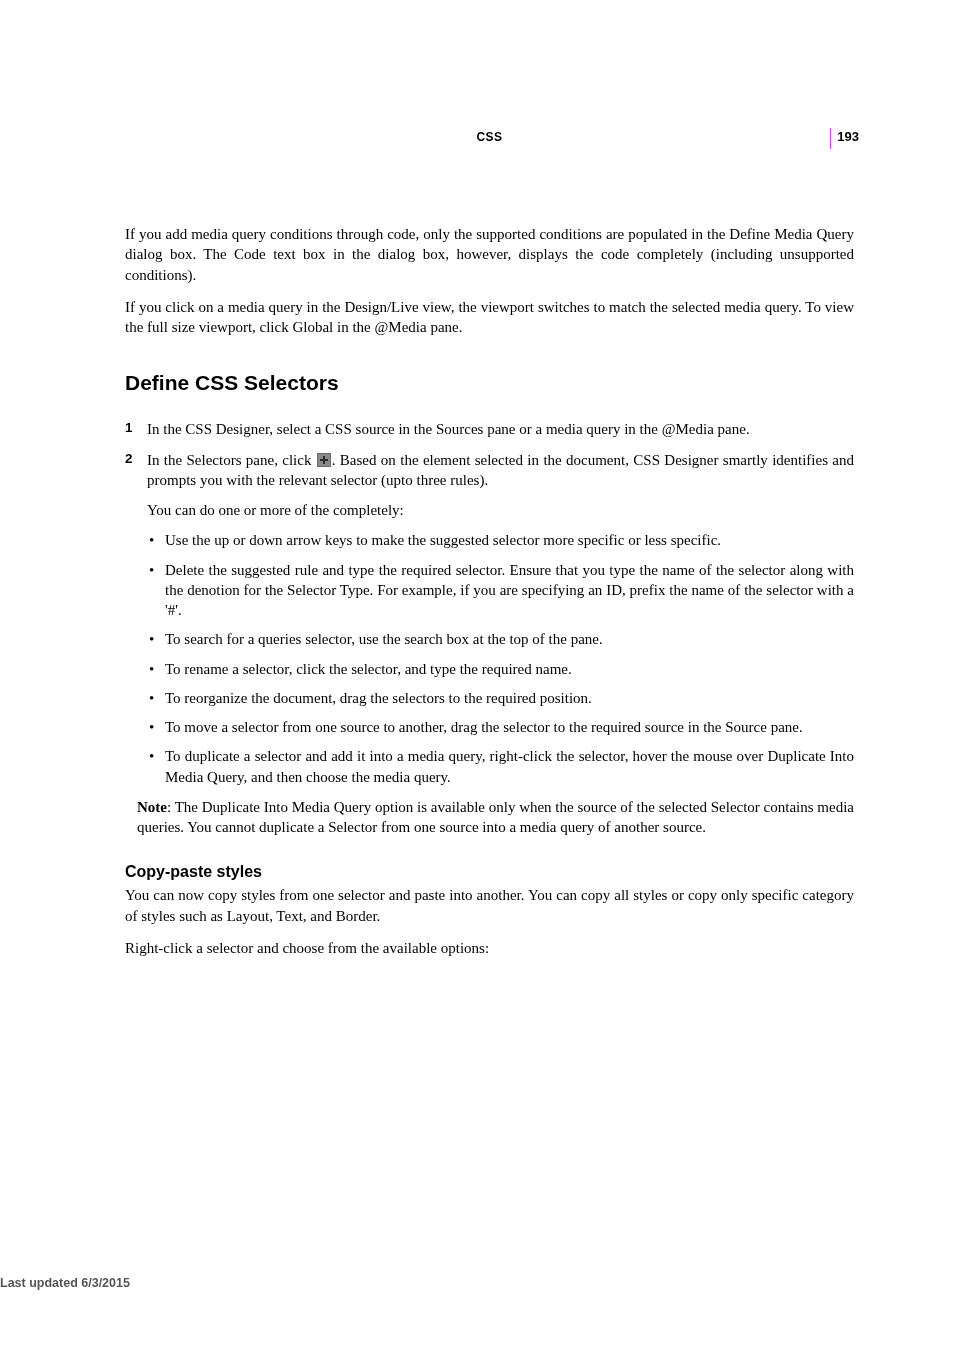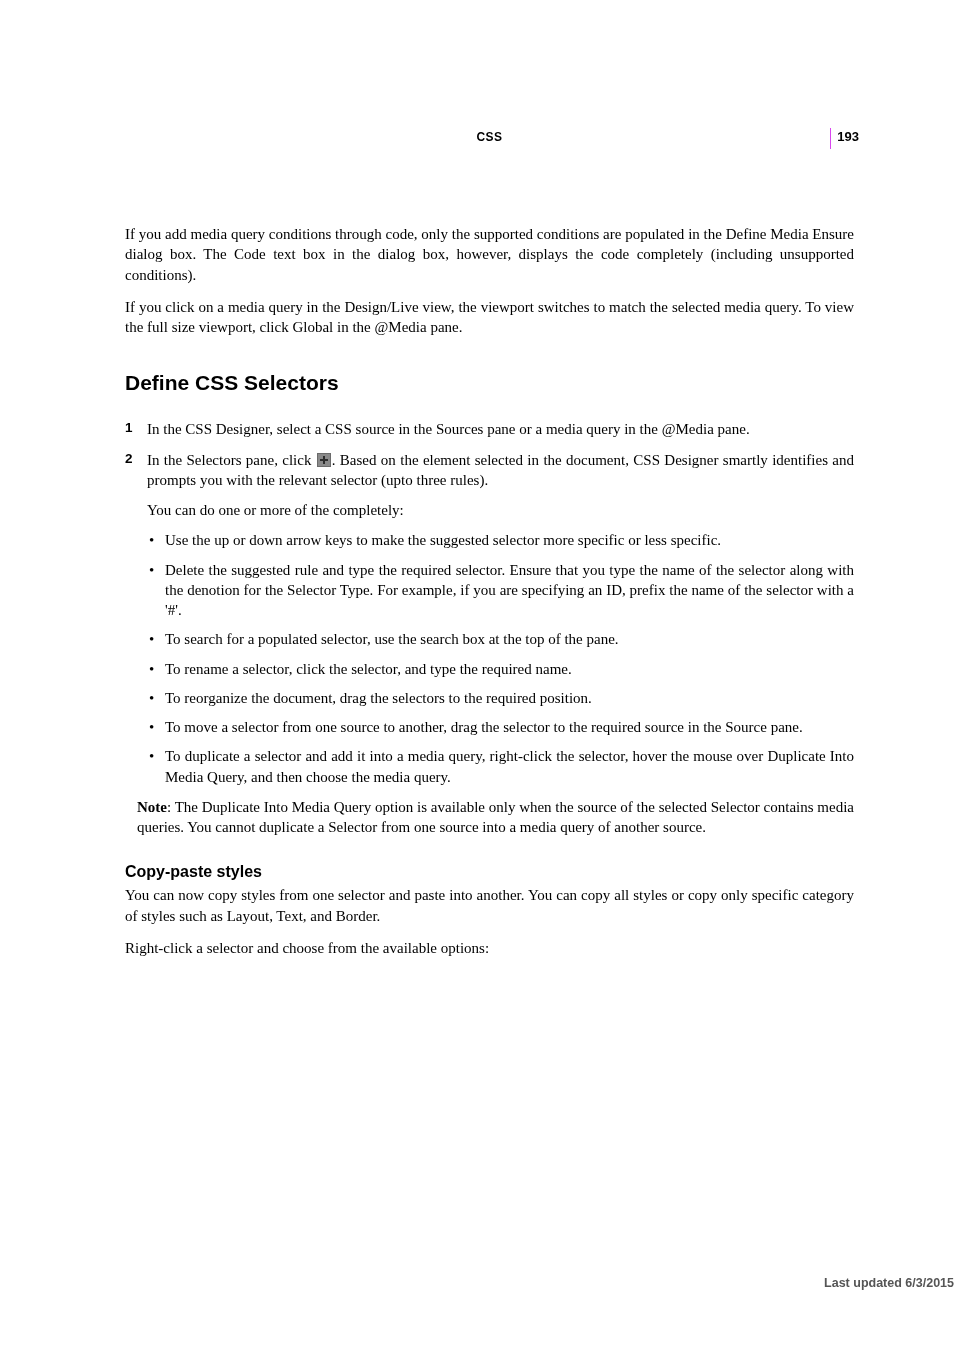--- a/index.html
+++ b/index.html
@@ -107,38 +107,38 @@
     font-family: "Myriad Pro", Arial, Helvetica, sans-serif;
     font-weight: 700;
     font-size: 16px;
     margin: 26px 0 4px 0;
   }
   .footer {
     position: absolute;
     bottom: 60px;
     left: 0;
     width: 100%;
-    text-align: right;
+    text-align: left;
     font-family: "Myriad Pro", Arial, Helvetica, sans-serif;
     font-weight: 700;
     font-size: 12.5px;
     color: #555;
   }
   .bold { font-weight: 700; }
 </style>
 </head>
 <body>
 
 <div class="page">
 
   <div class="page-number-box">193</div>
 
   <div class="section-label">CSS</div>
 
-  <p class="para">If you add media query conditions through code, only the supported conditions are populated in the Define Media Ensure dialog box. The Code text box in the dialog box, however, displays the code completely (including unsupported conditions).</p>
+  <p class="para">If you add media query conditions through code, only the supported conditions are populated in the Define Media Query dialog box. The Code text box in the dialog box, however, displays the code completely (including unsupported conditions).</p>
   <p class="para">If you click on a media query in the Design/Live view, the viewport switches to match the selected media query. To view the full size viewport, click Global in the @Media pane.</p>
 
   <h2 class="h2">Define CSS Selectors</h2>
 
   <ol class="numlist">
     <li>
       <span class="num">1</span>
       <span>In the CSS Designer, select a CSS source in the Sources pane or a media query in the @Media pane.</span>
     </li>
     <li>
@@ -150,21 +150,21 @@
             <rect x="3" y="6" width="8" height="2" fill="#2d2d2d"></rect>
           </svg></span><span>. Based on the element selected in the document, CSS Designer smartly identifies and prompts you with the relevant selector (upto three rules).</span>
 
       <div class="indent-para" style="margin-left:0;">You can do one or more of the completely:</div>
     </li>
   </ol>
 
   <ul class="bullets">
     <li>Use the up or down arrow keys to make the suggested selector more specific or less specific.</li>
     <li>Delete the suggested rule and type the required selector. Ensure that you type the name of the selector along with the denotion for the Selector Type. For example, if you are specifying an ID, prefix the name of the selector with a '#'.</li>
-    <li>To search for a populated selector, use the search box at the top of the pane.</li>
+    <li>To search for a queries selector, use the search box at the top of the pane.</li>
     <li>To rename a selector, click the selector, and type the required name.</li>
     <li>To reorganize the document, drag the selectors to the required position.</li>
     <li>To move a selector from one source to another, drag the selector to the required source in the Source pane.</li>
     <li>To duplicate a selector and add it into a media query, right-click the selector, hover the mouse over Duplicate Into Media Query, and then choose the media query.</li>
   </ul>
 
   <p class="indent-para">
     <span class="bold">Note</span><span>: The Duplicate Into Media Query option is available only when the source of the selected Selector contains media queries. You cannot duplicate a Selector from one source into a media query of another source.</span>
   </p>
 

